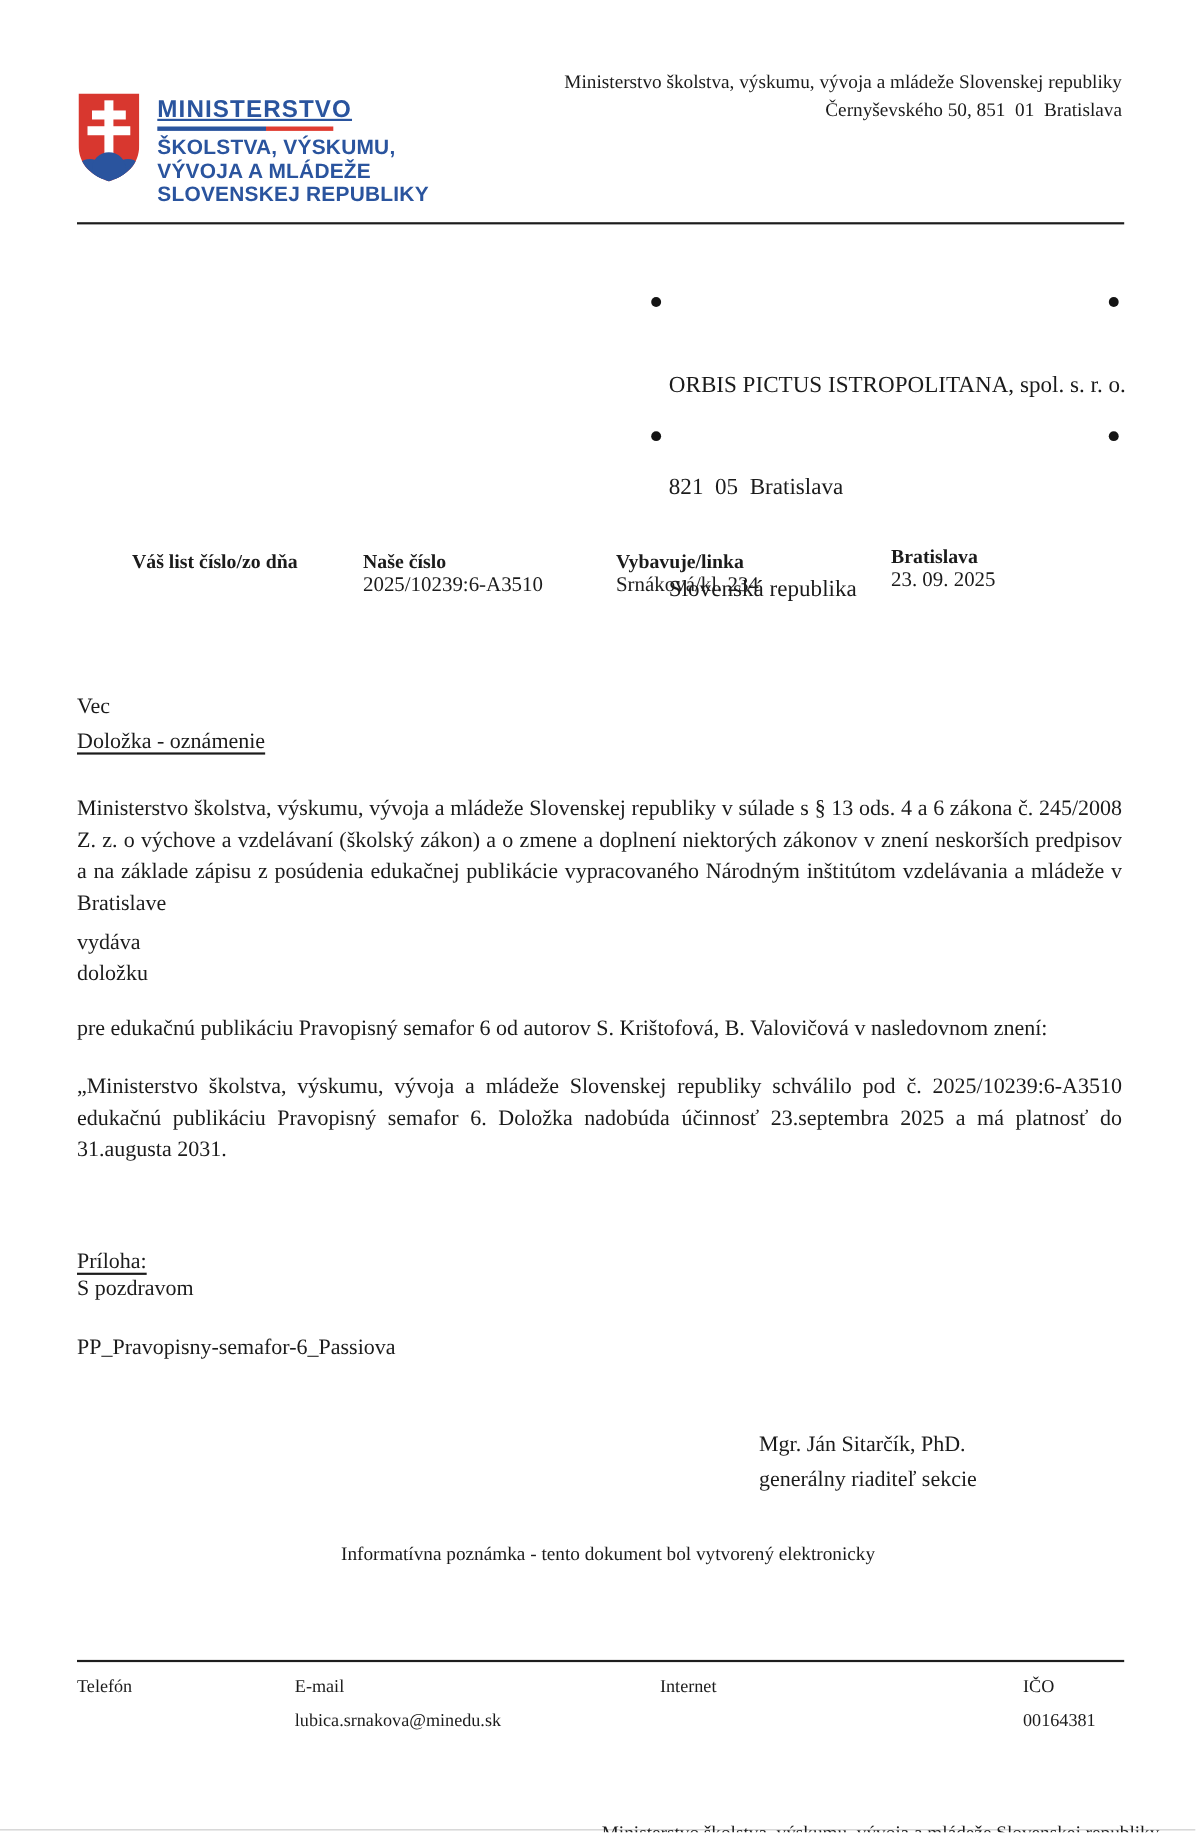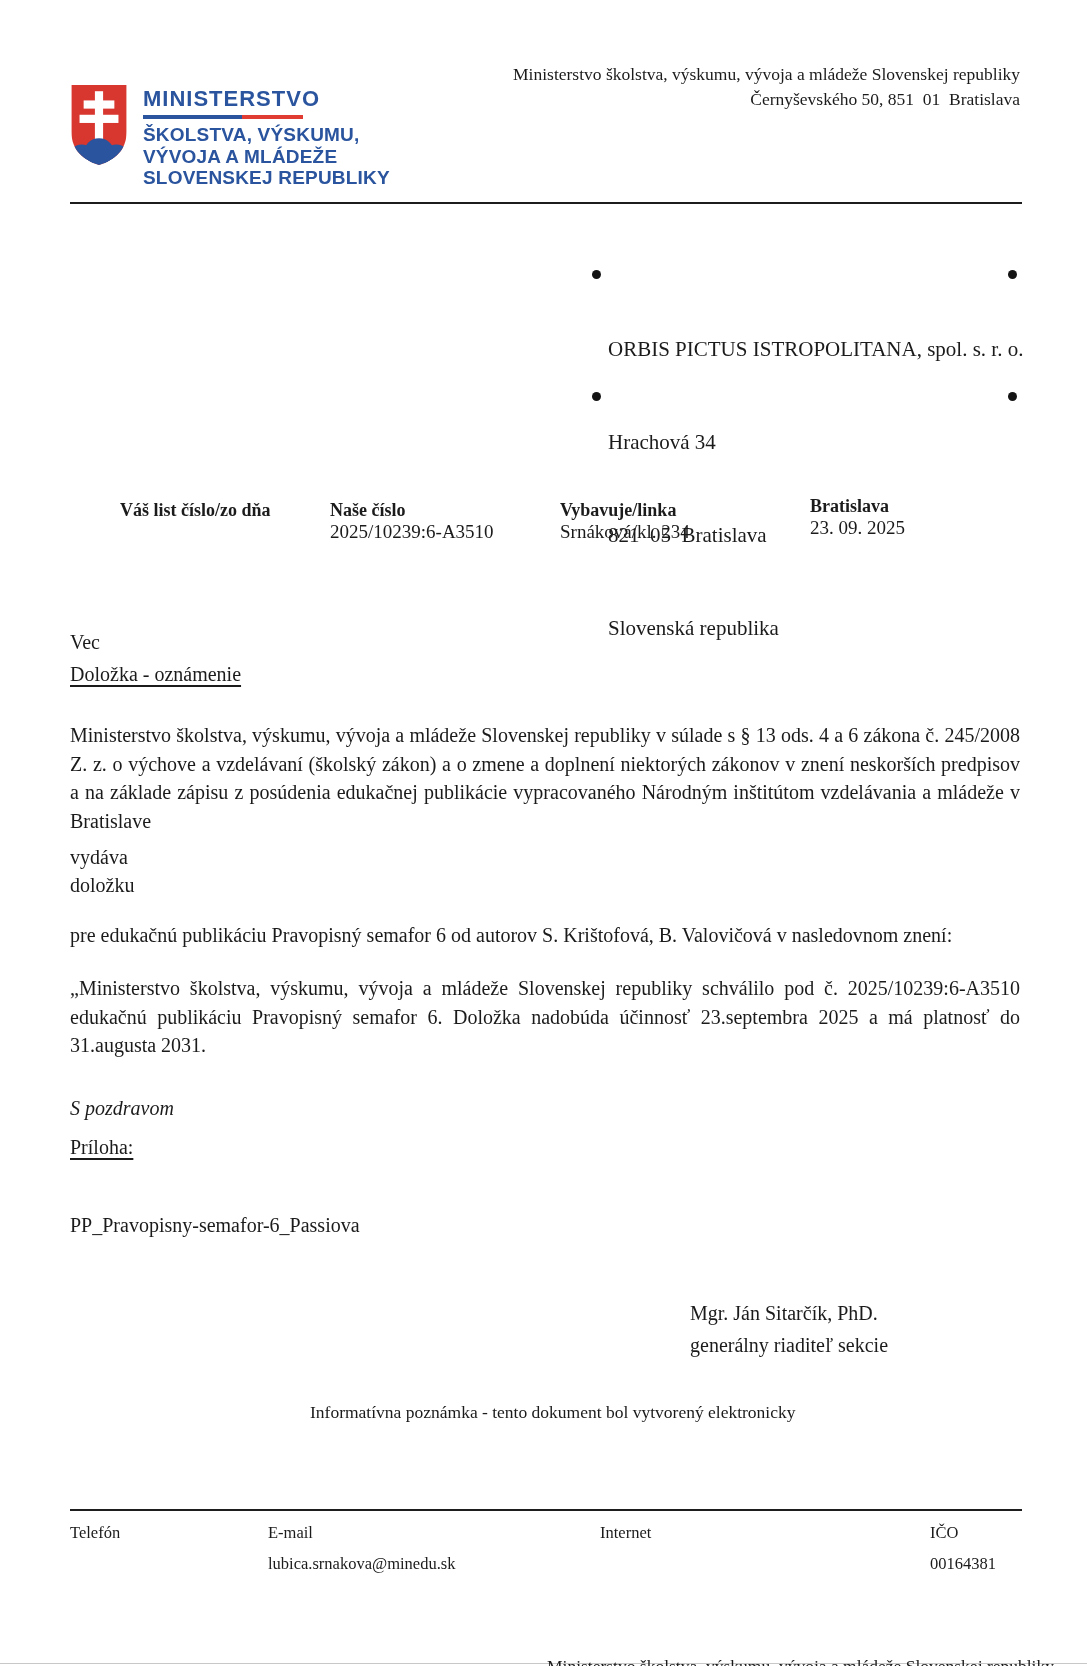--- a/index.html
+++ b/index.html
@@ -9,21 +9,21 @@
     background:#ffffff;
     overflow:hidden;
     font-family:"Liberation Serif", serif;
     color:#1b1b1b;
   }
   .abs { position:absolute; }
 
   
   .logo { left:68px; top:82px; display:flex; gap:13px; font-family:"Liberation Sans", sans-serif; }
   .logo-text { padding-top:4px; }
-  .logo-ministry { font-size:22px; font-weight:bold; color:#2a549e; letter-spacing:1px; }
+  .logo-ministry { font-size:22px; font-weight:bold; color:#2a549e; letter-spacing:1px;text-decoration:underline; }
   .logo-bar { height:4px; width:160px; margin:3px 0 5px 0;
     background:linear-gradient(to right, #2a549e 0 62%, #e03c31 62% 100%); }
   .logo-line { font-size:19px; font-weight:bold; color:#2a549e; line-height:21.5px; letter-spacing:0.2px; }
 
   
   .header-right { right:67px; top:62px; text-align:right; font-size:17.5px; line-height:25px; }
   .bold { font-weight:bold; }
 
   .rule { left:70px; right:65px; top:202px; height:2px; background:#1c1c1c; }
 
@@ -44,21 +44,21 @@
   .t20 { font-size:20px; }
   .underl { text-decoration:underline; text-underline-offset:4px; }
   .para { width:950px; line-height:28.5px; text-align:justify; }
   .vec { left:70px; top:631px; }
   .subject { left:70px; top:663px; }
   .p1 { left:70px; top:721px; }
   .vydava { left:70px; top:846px; }
   .dolozku { left:70px; top:874px; }
   .forline { left:70px; top:924px; width:960px; }
   .quote { left:70px; top:974px; }
-  .closing { left:70px; top:1097px;font-style:italic; }
+  .closing { left:70px; top:1160px; }
   .attach-label { left:70px; top:1136px;text-decoration:underline; }
   .attach-value { left:70px; top:1214px; }
 
   .signature { left:690px; top:1297px; font-size:20px; line-height:32px; }
   .note { left:310px; top:1402px; font-size:17.5px; }
 
   
   .footer-rule { left:70px; right:65px; top:1509px; height:2px; background:#1e1e1e; }
   .f-label { top:1523px; font-size:16.5px; }
   .f-value { top:1554px; font-size:16.5px; }
@@ -108,21 +108,20 @@
 
   <div class="abs rule"></div>
 
   <div class="abs dot" style="left:592px; top:270px;"></div>
   <div class="abs dot" style="left:1008px; top:270px;"></div>
   <div class="abs dot" style="left:592px; top:392px;"></div>
   <div class="abs dot" style="left:1008px; top:392px;"></div>
 
   <div class="abs addr">
     <div>ORBIS PICTUS ISTROPOLITANA, spol. s. r. o.</div>
-    <div>Hrachová 34</div>
     <div>821&nbsp;&nbsp;05&nbsp;&nbsp;Bratislava</div>
     <div>Slovenská republika</div>
   </div>
 
   <div class="abs ref-col ref-1">
     <div class="ref-label">Váš list číslo/zo dňa</div>
     <div class="ref-value"></div>
   </div>
   <div class="abs ref-col ref-2">
     <div class="ref-label">Naše číslo</div>

